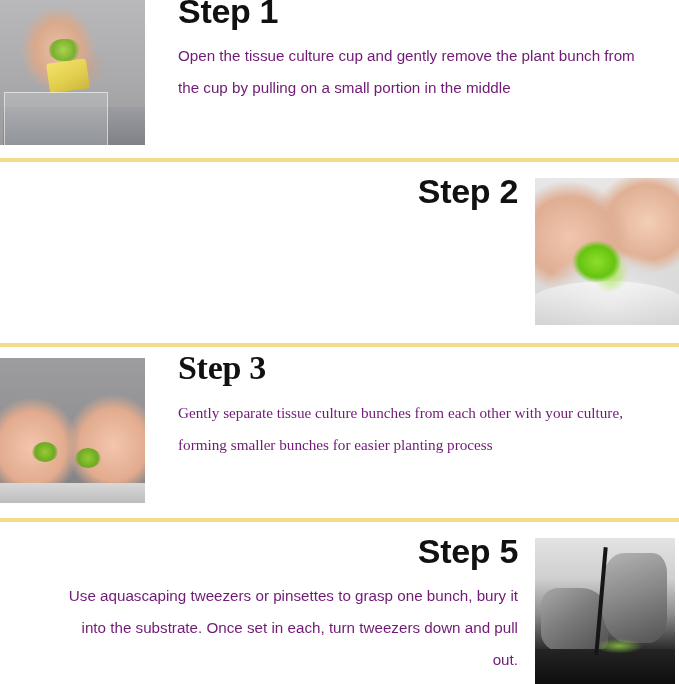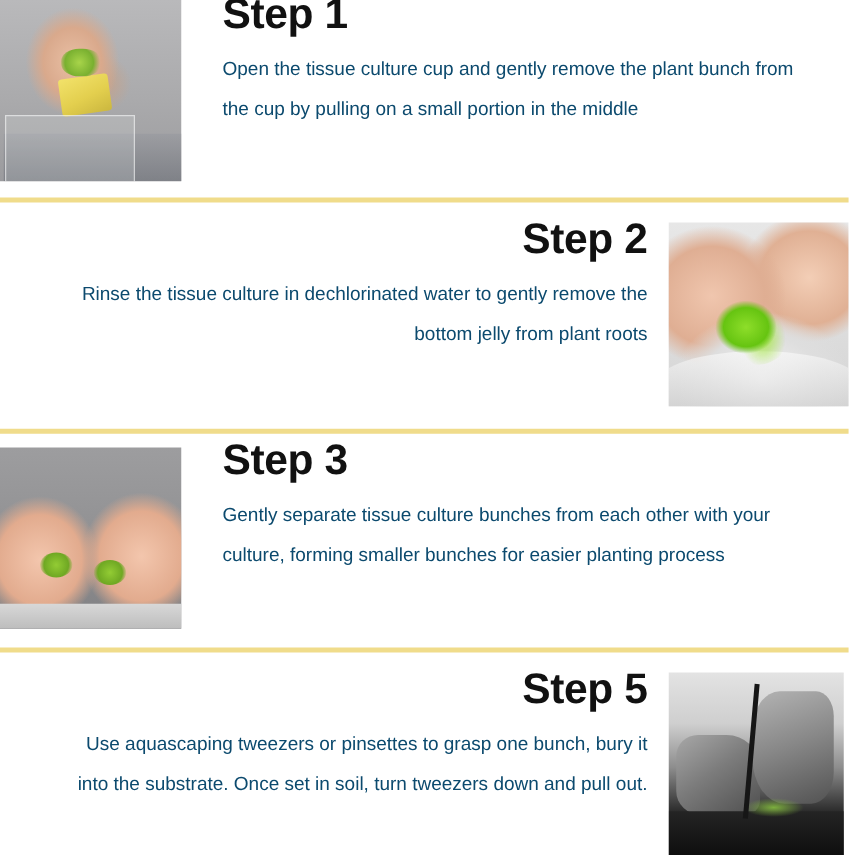--- a/index.html
+++ b/index.html
@@ -141,29 +141,29 @@
   .step-title{
     font-size:34px;
     font-weight:700;
     color:#111111;
     letter-spacing:-.3px;
     margin:0 0 12px 0;
     line-height:1;
   }
   .step-body{
     font-size:15.2px;
-    color:#0c4a6e;
+    color:#701a75;
     line-height:2.1;
     margin:0;
     font-weight:400;
   }
 
   #text-step-1{top:-6px;}
   #text-step-2{top:12px;}
-  #text-step-3{top:4px;}
+  #text-step-3{top:4px;font-family:Liberation Serif, serif;}
   #text-step-4{top:12px;}
 </style>
 </head>
 <body>
 
 <div class="sheet">
 
   <div class="row" id="row-1">
     <div class="photo" id="photo-step-1">
       <div class="ph jeans"></div>
@@ -175,21 +175,20 @@
       <h2 class="step-title">Step 1</h2>
       <p class="step-body">Open the tissue culture cup and gently remove the plant bunch from the cup by pulling on a small portion in the middle</p>
     </div>
   </div>
 
   <div class="divider" id="divider-1"></div>
 
   <div class="row" id="row-2">
     <div class="text-right" id="text-step-2">
       <h2 class="step-title">Step 2</h2>
-      <p class="step-body">Rinse the tissue culture in dechlorinated water to gently remove the bottom jelly from plant roots</p>
     </div>
     <div class="photo" id="photo-step-2">
       <div class="ph bowl"></div>
       <div class="ph plant"></div>
     </div>
   </div>
 
   <div class="divider" id="divider-2"></div>
 
   <div class="row" id="row-3">
@@ -202,21 +201,21 @@
       <h2 class="step-title">Step 3</h2>
       <p class="step-body">Gently separate tissue culture bunches from each other with your culture, forming smaller bunches for easier planting process</p>
     </div>
   </div>
 
   <div class="divider" id="divider-3"></div>
 
   <div class="row" id="row-4">
     <div class="text-right" id="text-step-4">
       <h2 class="step-title">Step 5</h2>
-      <p class="step-body">Use aquascaping tweezers or pinsettes to grasp one bunch, bury it into the substrate. Once set in soil, turn tweezers down and pull out.</p>
+      <p class="step-body">Use aquascaping tweezers or pinsettes to grasp one bunch, bury it into the substrate. Once set in each, turn tweezers down and pull out.</p>
     </div>
     <div class="photo" id="photo-step-4">
       <div class="ph rock-l"></div>
       <div class="ph rock-r"></div>
       <div class="ph soil"></div>
       <div class="ph sprout"></div>
       <div class="ph tweezer"></div>
     </div>
   </div>
 

